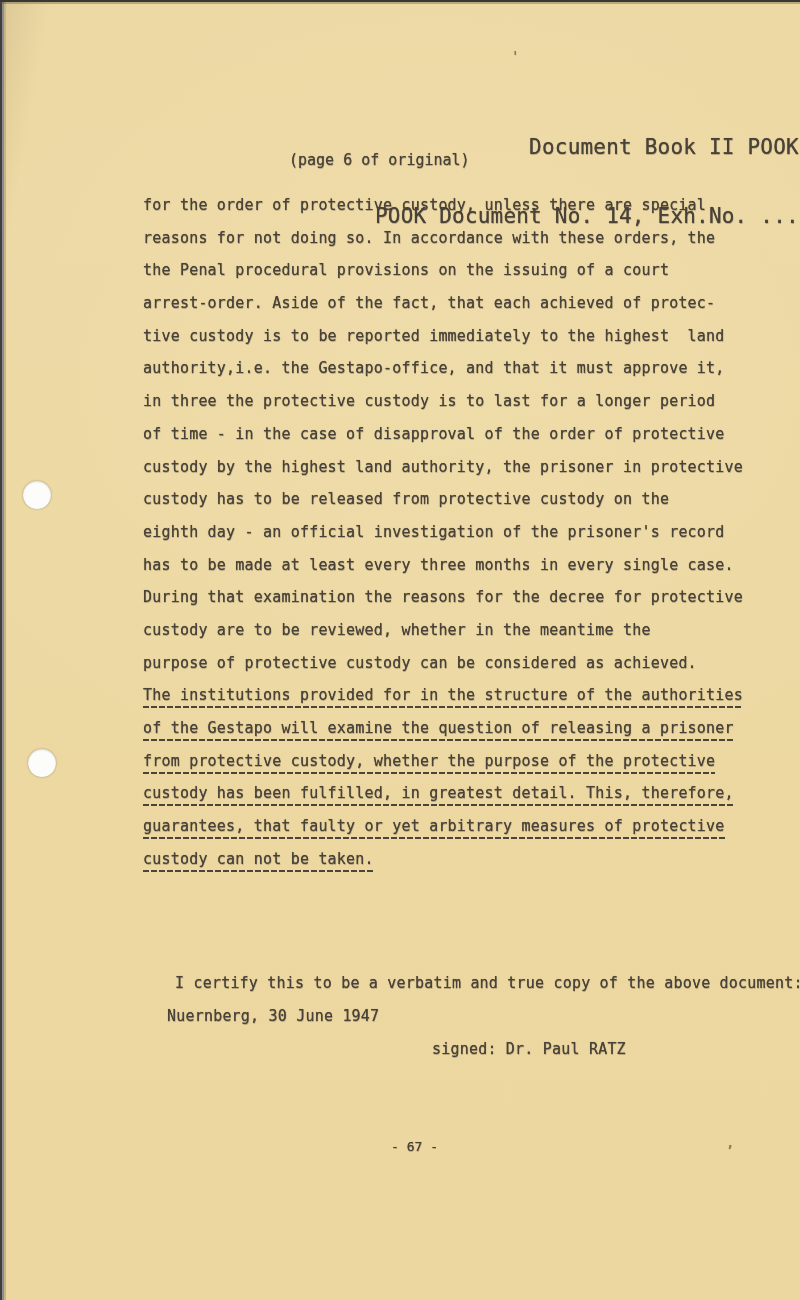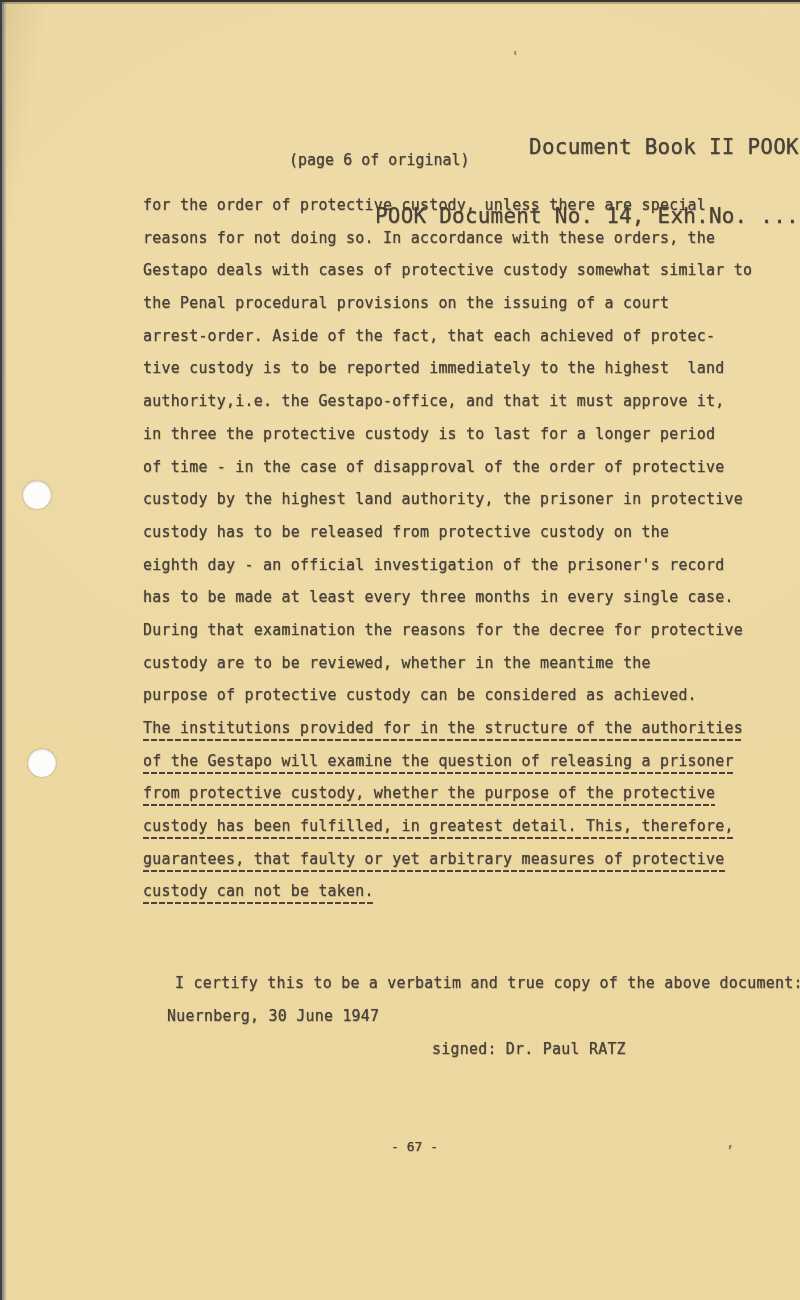--- a/index.html
+++ b/index.html
@@ -63,21 +63,20 @@
   <div class="header">
     <div>Document Book II POOK</div>
     <div>POOK Document No. 14, Exh.No. ...</div>
   </div>
 
   <div class="pageref">(page 6 of original)</div>
 
   <div class="doc-body">
       <div class="line"><span>for the order of protective custody, unless there are special</span></div>
       <div class="line"><span>reasons for not doing so. In accordance with these orders, the</span></div>
-      <div class="line"><span>Gestapo deals with cases of protective custody somewhat similar to</span></div>
       <div class="line"><span>the Penal procedural provisions on the issuing of a court</span></div>
       <div class="line"><span>arrest-order. Aside of the fact, that each achieved of protec-</span></div>
       <div class="line"><span>tive custody is to be reported immediately to the highest  land</span></div>
       <div class="line"><span>authority,i.e. the Gestapo-office, and that it must approve it,</span></div>
       <div class="line"><span>in three the protective custody is to last for a longer period</span></div>
       <div class="line"><span>of time - in the case of disapproval of the order of protective</span></div>
       <div class="line"><span>custody by the highest land authority, the prisoner in protective</span></div>
       <div class="line"><span>custody has to be released from protective custody on the</span></div>
       <div class="line"><span>eighth day - an official investigation of the prisoner's record</span></div>
       <div class="line"><span>has to be made at least every three months in every single case.</span></div>

